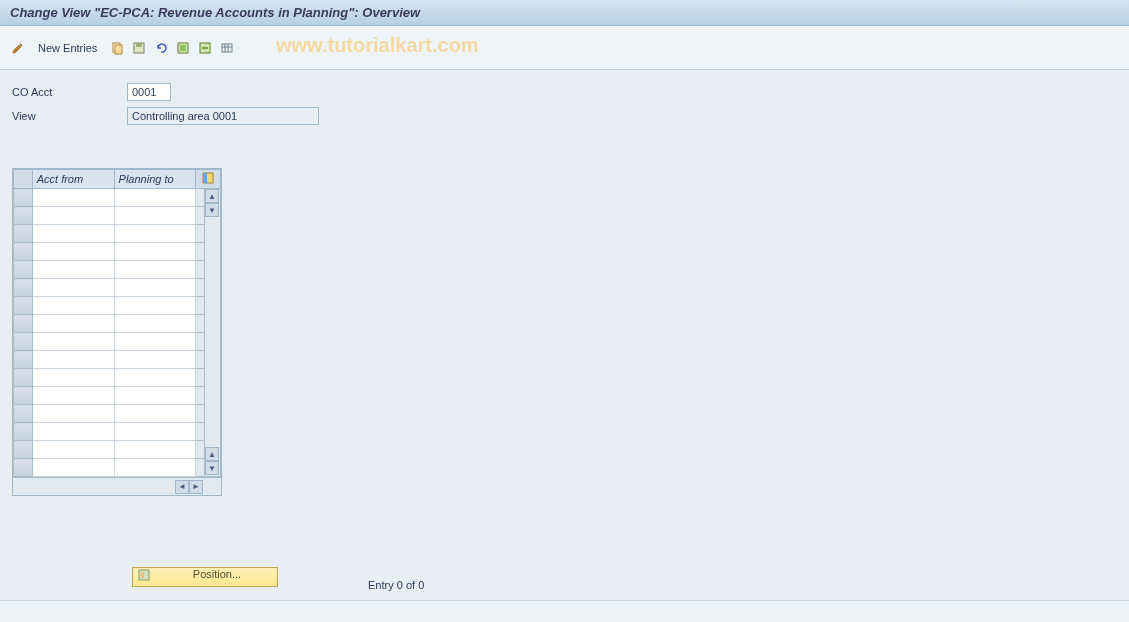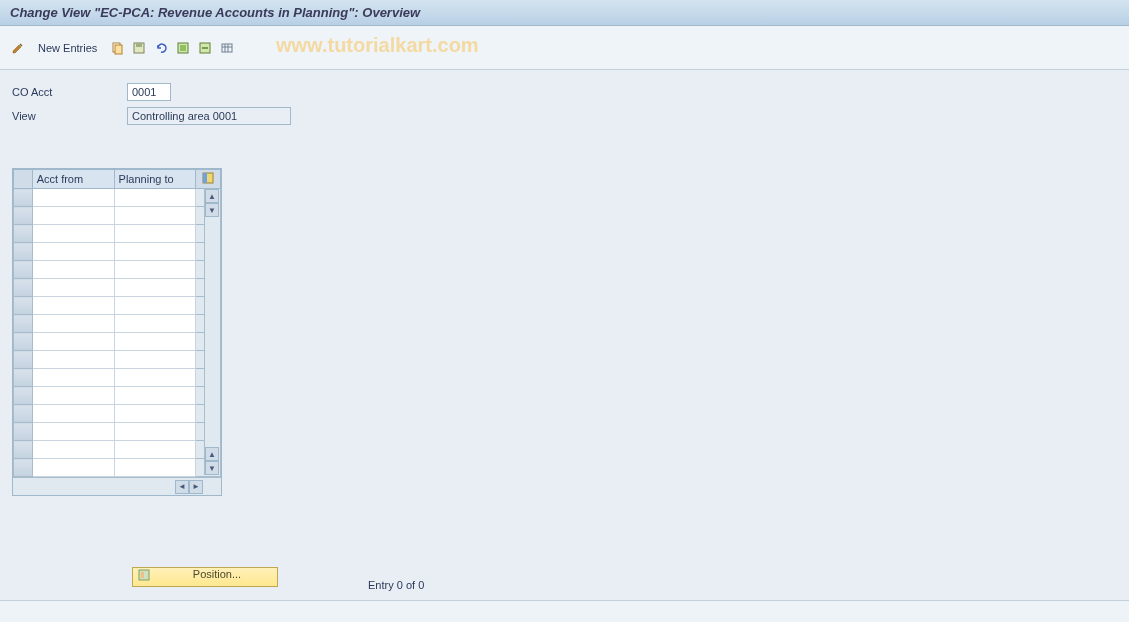--- a/index.html
+++ b/index.html
@@ -78,37 +78,38 @@
       background: #fff;
       height: 18px;
       padding: 8px 4px;
       font-size: 11px;
       color: #2a3a5a;
     }
     .field-input.short { width: 44px; }
     .field-input.readonly {
       background: #e8eef4;
       border: 1px solid #a0b8cc;
-      width: 164px;
+      width: 192px;
     }
     .table-container {
       margin-top: 42px;
       border: 1px solid #a0b8cc;
       background: #f4f8fb;
       width: 210px;
       position: relative;
     }
     .table-grid {
       display: table;
       border-collapse: collapse;
       width: 100%;
     }
     .table-header-row {
       display: table-row;
       background: #d8e4f0;
+      font-style: italic;
     }
     .table-header-cell {
       display: table-cell;
       border: 1px solid #a0b8cc;
       padding: 2px 4px;
       font-size: 11px;
       color: #2a3a5a;
       height: 18px;
       vertical-align: middle;
     }

